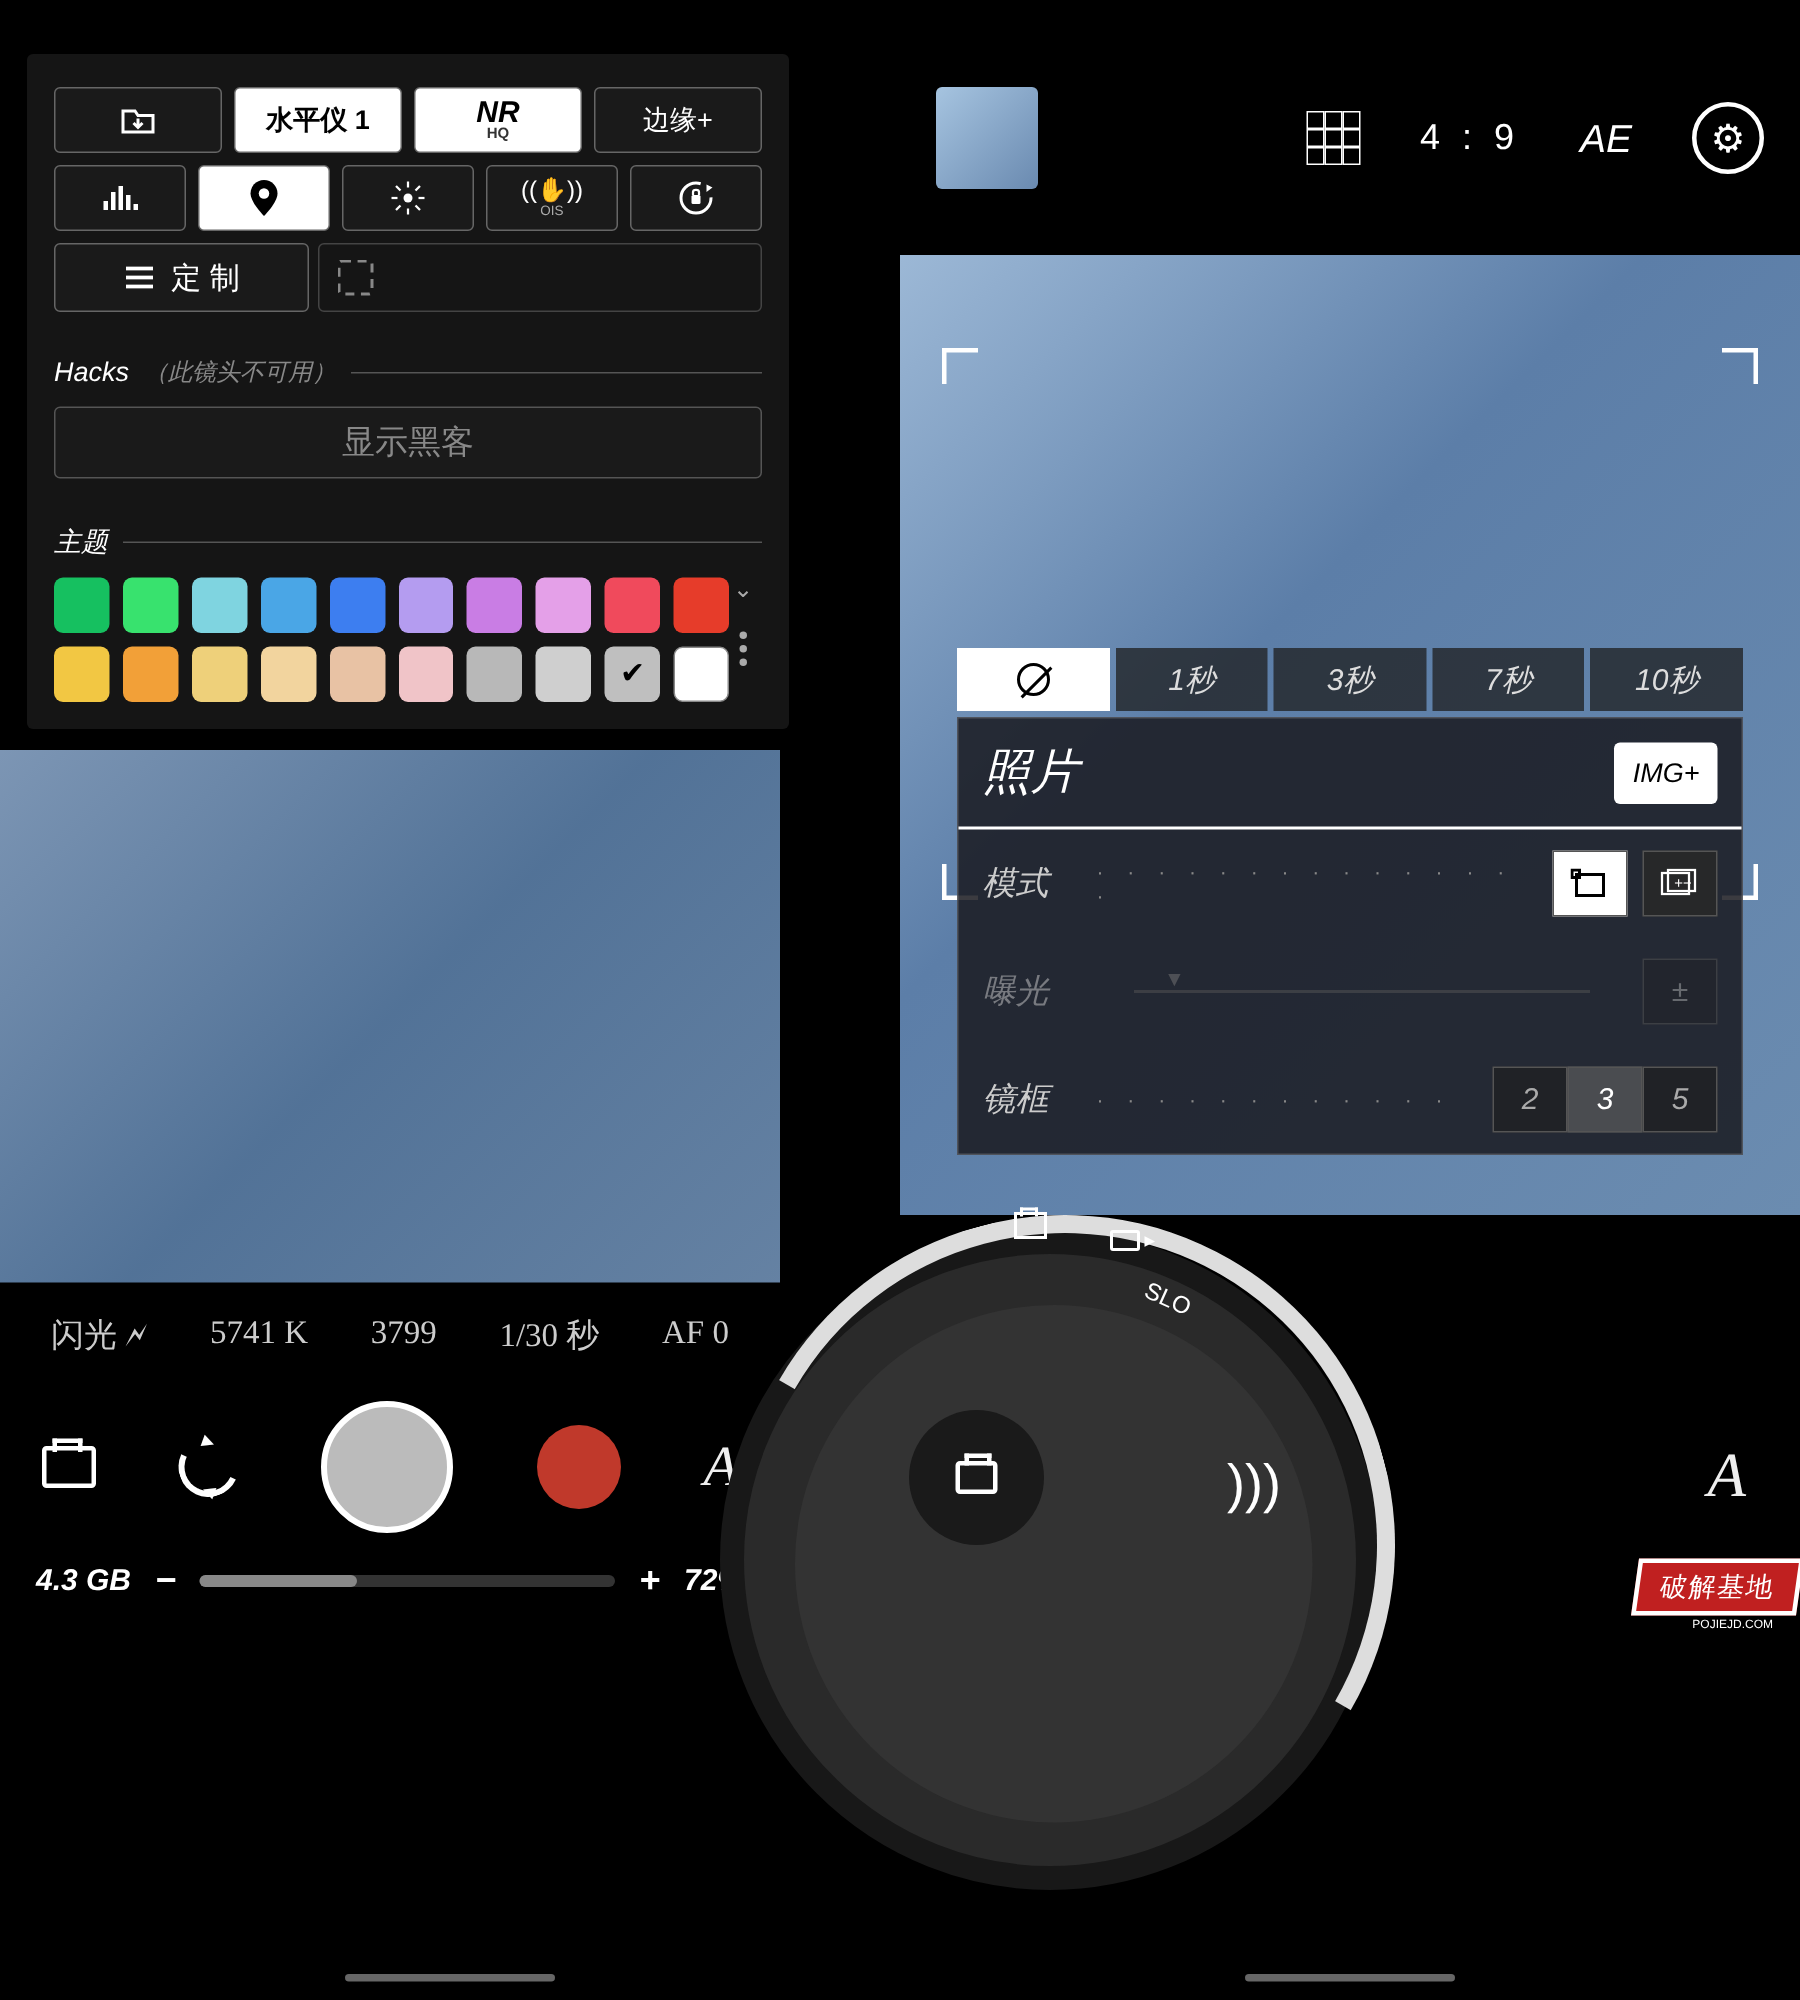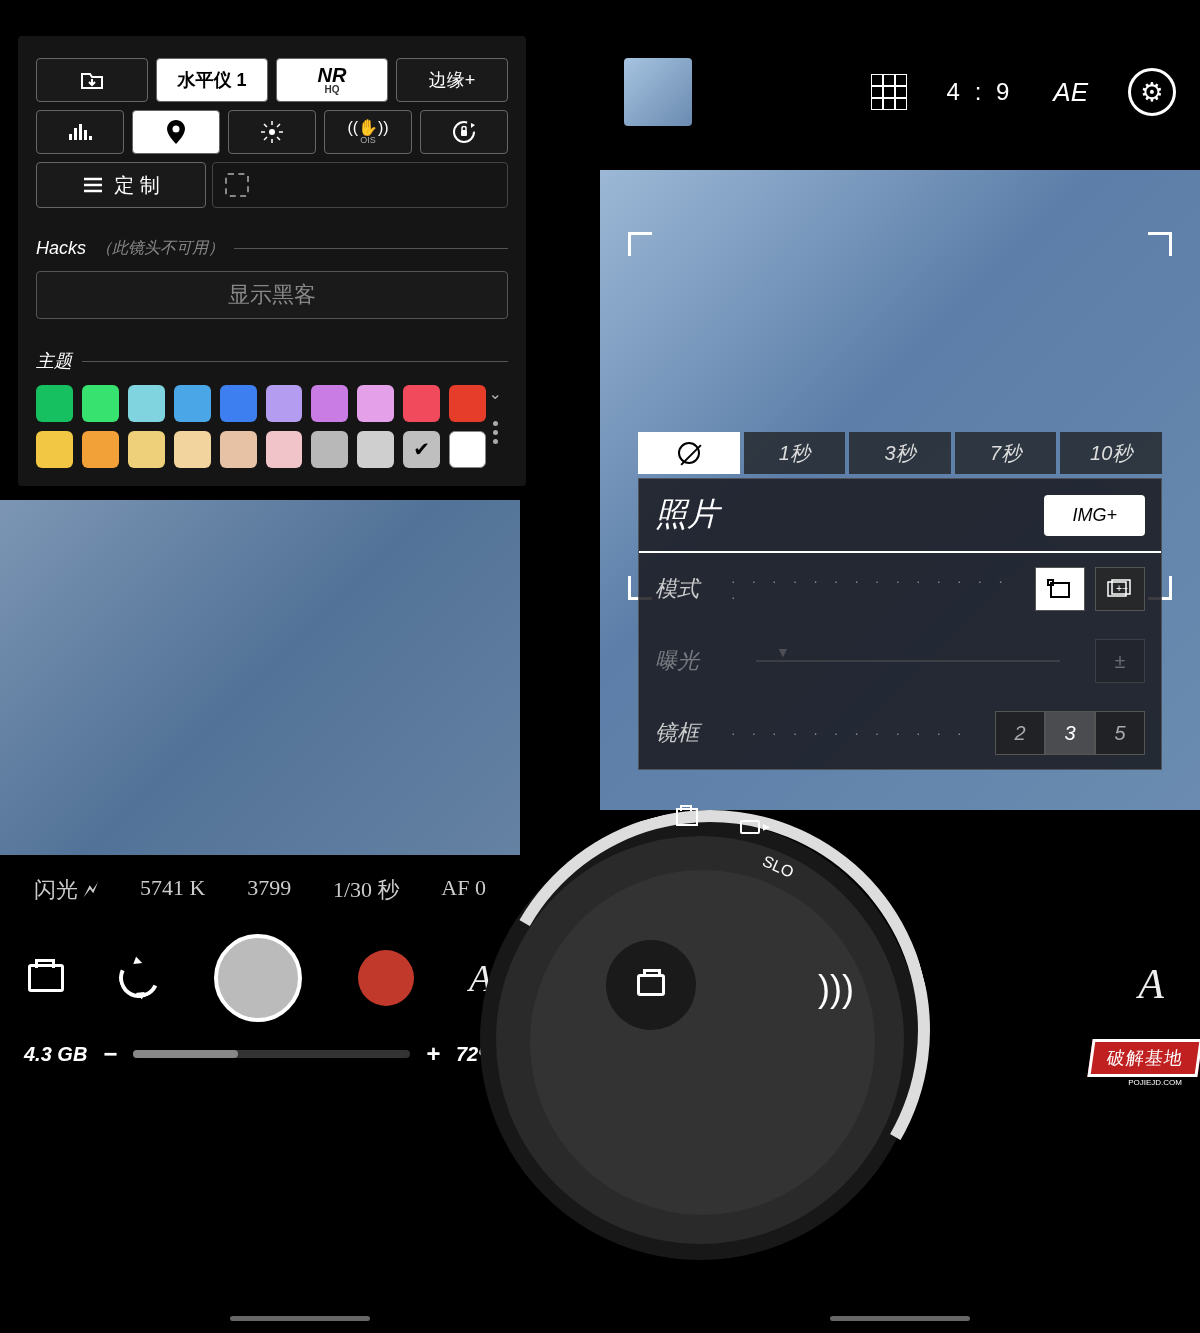--- a/index.html
+++ b/index.html
@@ -330,21 +330,21 @@
   align-items: center;
   padding: 14px 16px;
   border-bottom: 2px solid #fff;
 }
 .mode-title { font-size: 32px; font-style: italic; flex: 1; }
 .img-plus {
   background: #fff;
   color: #000;
   font-family: "Arial Narrow", sans-serif;
   font-style: italic;
-  padding: 10px 28px;
+  padding: 10px 12px;
   font-size: 18px;
   border-radius: 4px;
 }
 .mode-row {
   display: flex;
   align-items: center;
   padding: 14px 16px;
   gap: 10px;
 }
 .mode-label {

